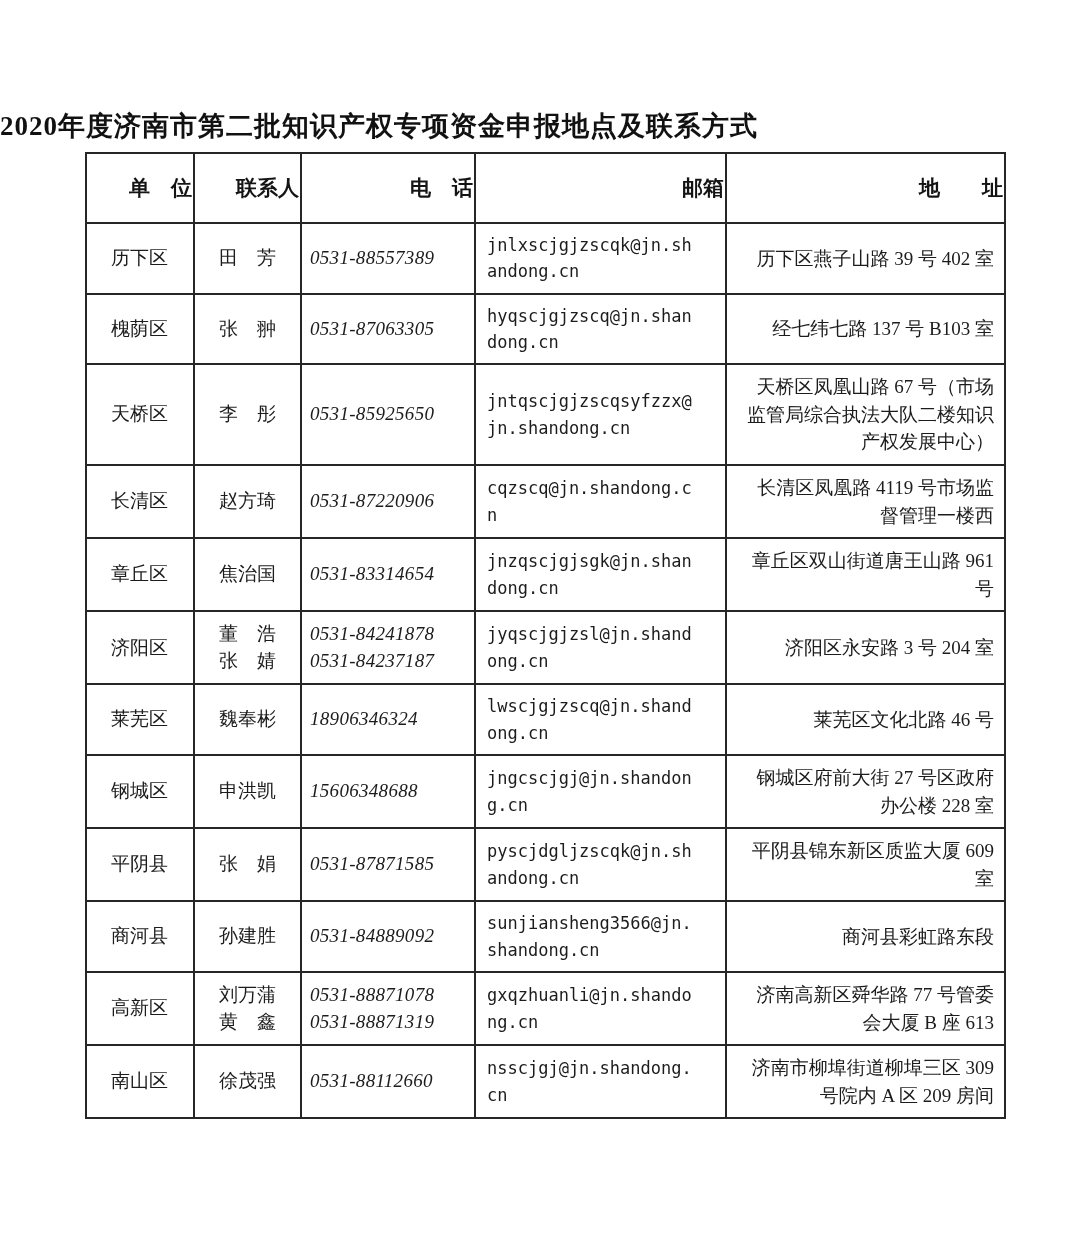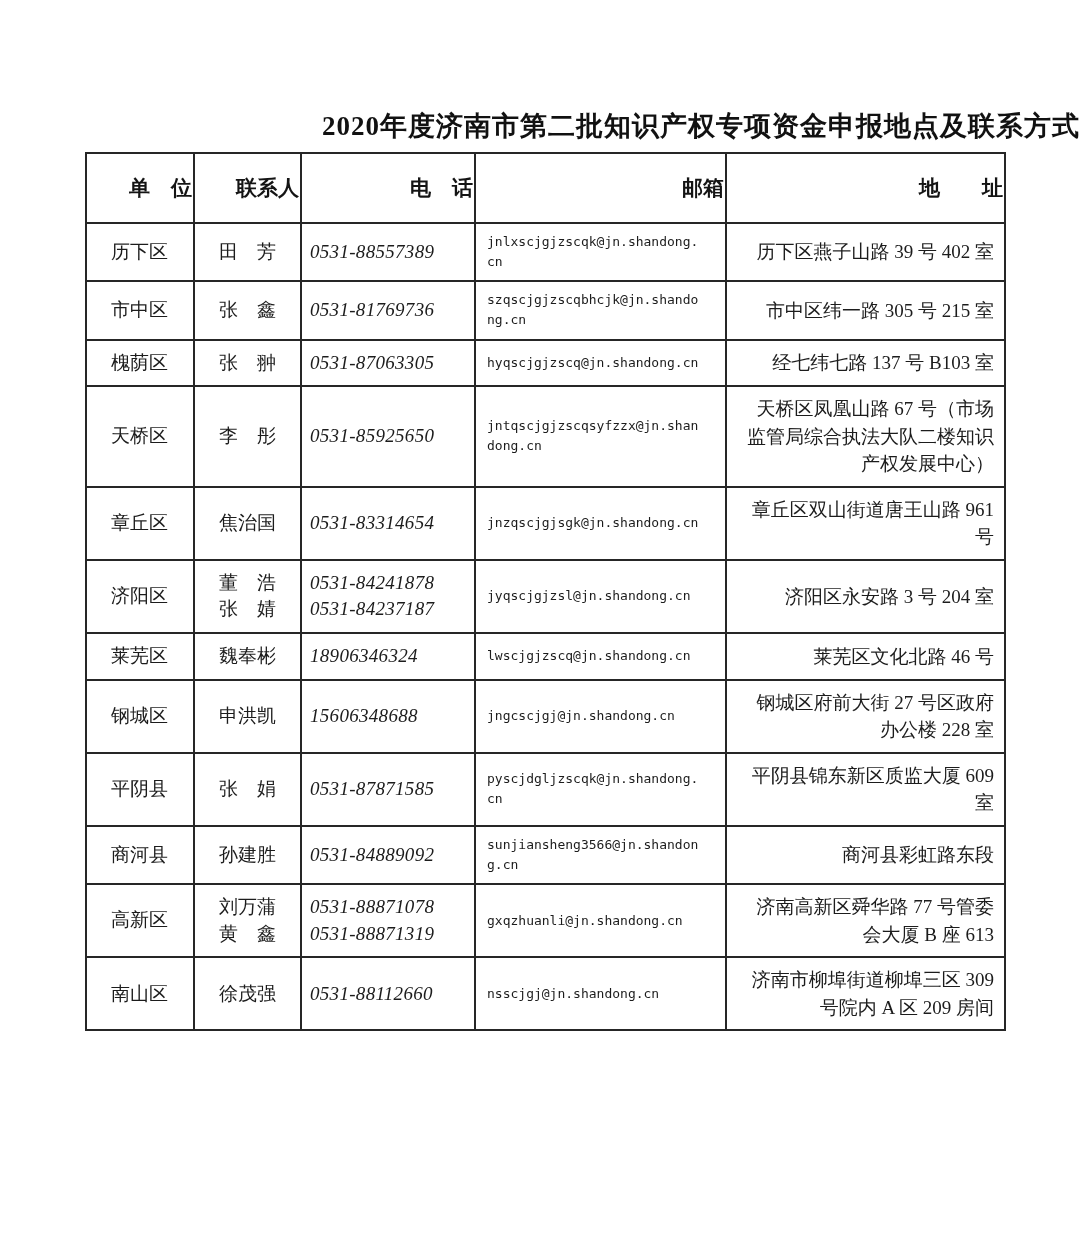--- a/index.html
+++ b/index.html
@@ -1,21 +1,21 @@
 <!DOCTYPE html>
 <html><head>
 <meta charset="utf-8">
 <style>
   html,body{margin:0;padding:0;}
   body{
     width:1080px;height:1260px;background:#ffffff;position:relative;
     font-family:"Liberation Serif","DejaVu Serif",serif;color:#1c1c1c;
   }
   .doc-title{
-    position:absolute;top:108px;left:0;width:1080px;text-align:right;
+    position:absolute;top:108px;left:0;width:1080px;text-align:left;
     font-size:27px;font-weight:bold;letter-spacing:1px;color:#111;
   }
   table.contact-table{
     position:absolute;left:85px;top:152px;width:919px;
     border-collapse:collapse;table-layout:fixed;
   }
   .contact-table th,.contact-table td{
     border:2px solid #262626;vertical-align:middle;
     overflow:hidden;
   }
@@ -26,21 +26,21 @@
   col.c-unit{width:108px;}
   col.c-contact{width:107px;}
   col.c-phone{width:174px;}
   col.c-email{width:251px;}
   col.c-address{width:279px;}
   td.unit-cell{text-align:center;padding-left:7px;}
   td.contact-cell{text-align:center;margin-left:28px;}
   td.phone-cell{letter-spacing:0.3px;font-style:italic;}
   td.email-cell{
     font-family:"DejaVu Sans Mono","Liberation Mono",monospace;
-    font-size:13px;line-height:1.55;word-break:break-all;
+    font-size:17px;line-height:1.55;word-break:break-all;
     padding:8px 24px 8px 11px;text-align:left;
   }
   td.address-cell{text-align:right;padding:8px 10px 8px 12px;line-height:1.45;}
   .line{display:block;}
 </style>
 </head>
 <body>
 
 <div class="doc-title">2020年度济南市第二批知识产权专项资金申报地点及联系方式</div>
 
@@ -70,33 +70,20 @@
           <span class="line">田　芳</span>
         </td>
       <td class="phone-cell">
           <span class="line">0531-88557389</span>
         </td>
       <td class="email-cell"><span>jnlxscjgjzscqk@jn.shandong.cn</span></td>
       <td class="address-cell"><span>历下区燕子山路 39 号 402 室</span></td>
     </tr>
     <tr>
       <td class="unit-cell">
-          <span class="line">市中区</span>
-        </td>
-      <td class="contact-cell">
-          <span class="line">张　鑫</span>
-        </td>
-      <td class="phone-cell">
-          <span class="line">0531-81769736</span>
-        </td>
-      <td class="email-cell"><span>szqscjgjzscqbhcjk@jn.shandong.cn</span></td>
-      <td class="address-cell"><span>市中区纬一路 305 号 215 室</span></td>
-    </tr>
-    <tr>
-      <td class="unit-cell">
           <span class="line">槐荫区</span>
         </td>
       <td class="contact-cell">
           <span class="line">张　翀</span>
         </td>
       <td class="phone-cell">
           <span class="line">0531-87063305</span>
         </td>
       <td class="email-cell"><span>hyqscjgjzscq@jn.shandong.cn</span></td>
       <td class="address-cell"><span>经七纬七路 137 号 B103 室</span></td>
@@ -106,20 +93,33 @@
           <span class="line">天桥区</span>
         </td>
       <td class="contact-cell">
           <span class="line">李　彤</span>
         </td>
       <td class="phone-cell">
           <span class="line">0531-85925650</span>
         </td>
       <td class="email-cell"><span>jntqscjgjzscqsyfzzx@jn.shandong.cn</span></td>
       <td class="address-cell"><span>天桥区凤凰山路 67 号（市场监管局综合执法大队二楼知识产权发展中心）</span></td>
+    </tr>
+    <tr>
+      <td class="unit-cell">
+          <span class="line">长清区</span>
+        </td>
+      <td class="contact-cell">
+          <span class="line">赵方琦</span>
+        </td>
+      <td class="phone-cell">
+          <span class="line">0531-87220906</span>
+        </td>
+      <td class="email-cell"><span>cqzscq@jn.shandong.cn</span></td>
+      <td class="address-cell"><span>长清区凤凰路 4119 号市场监督管理一楼西</span></td>
     </tr>
     <tr>
       <td class="unit-cell">
           <span class="line">章丘区</span>
         </td>
       <td class="contact-cell">
           <span class="line">焦治国</span>
         </td>
       <td class="phone-cell">
           <span class="line">0531-83314654</span>

